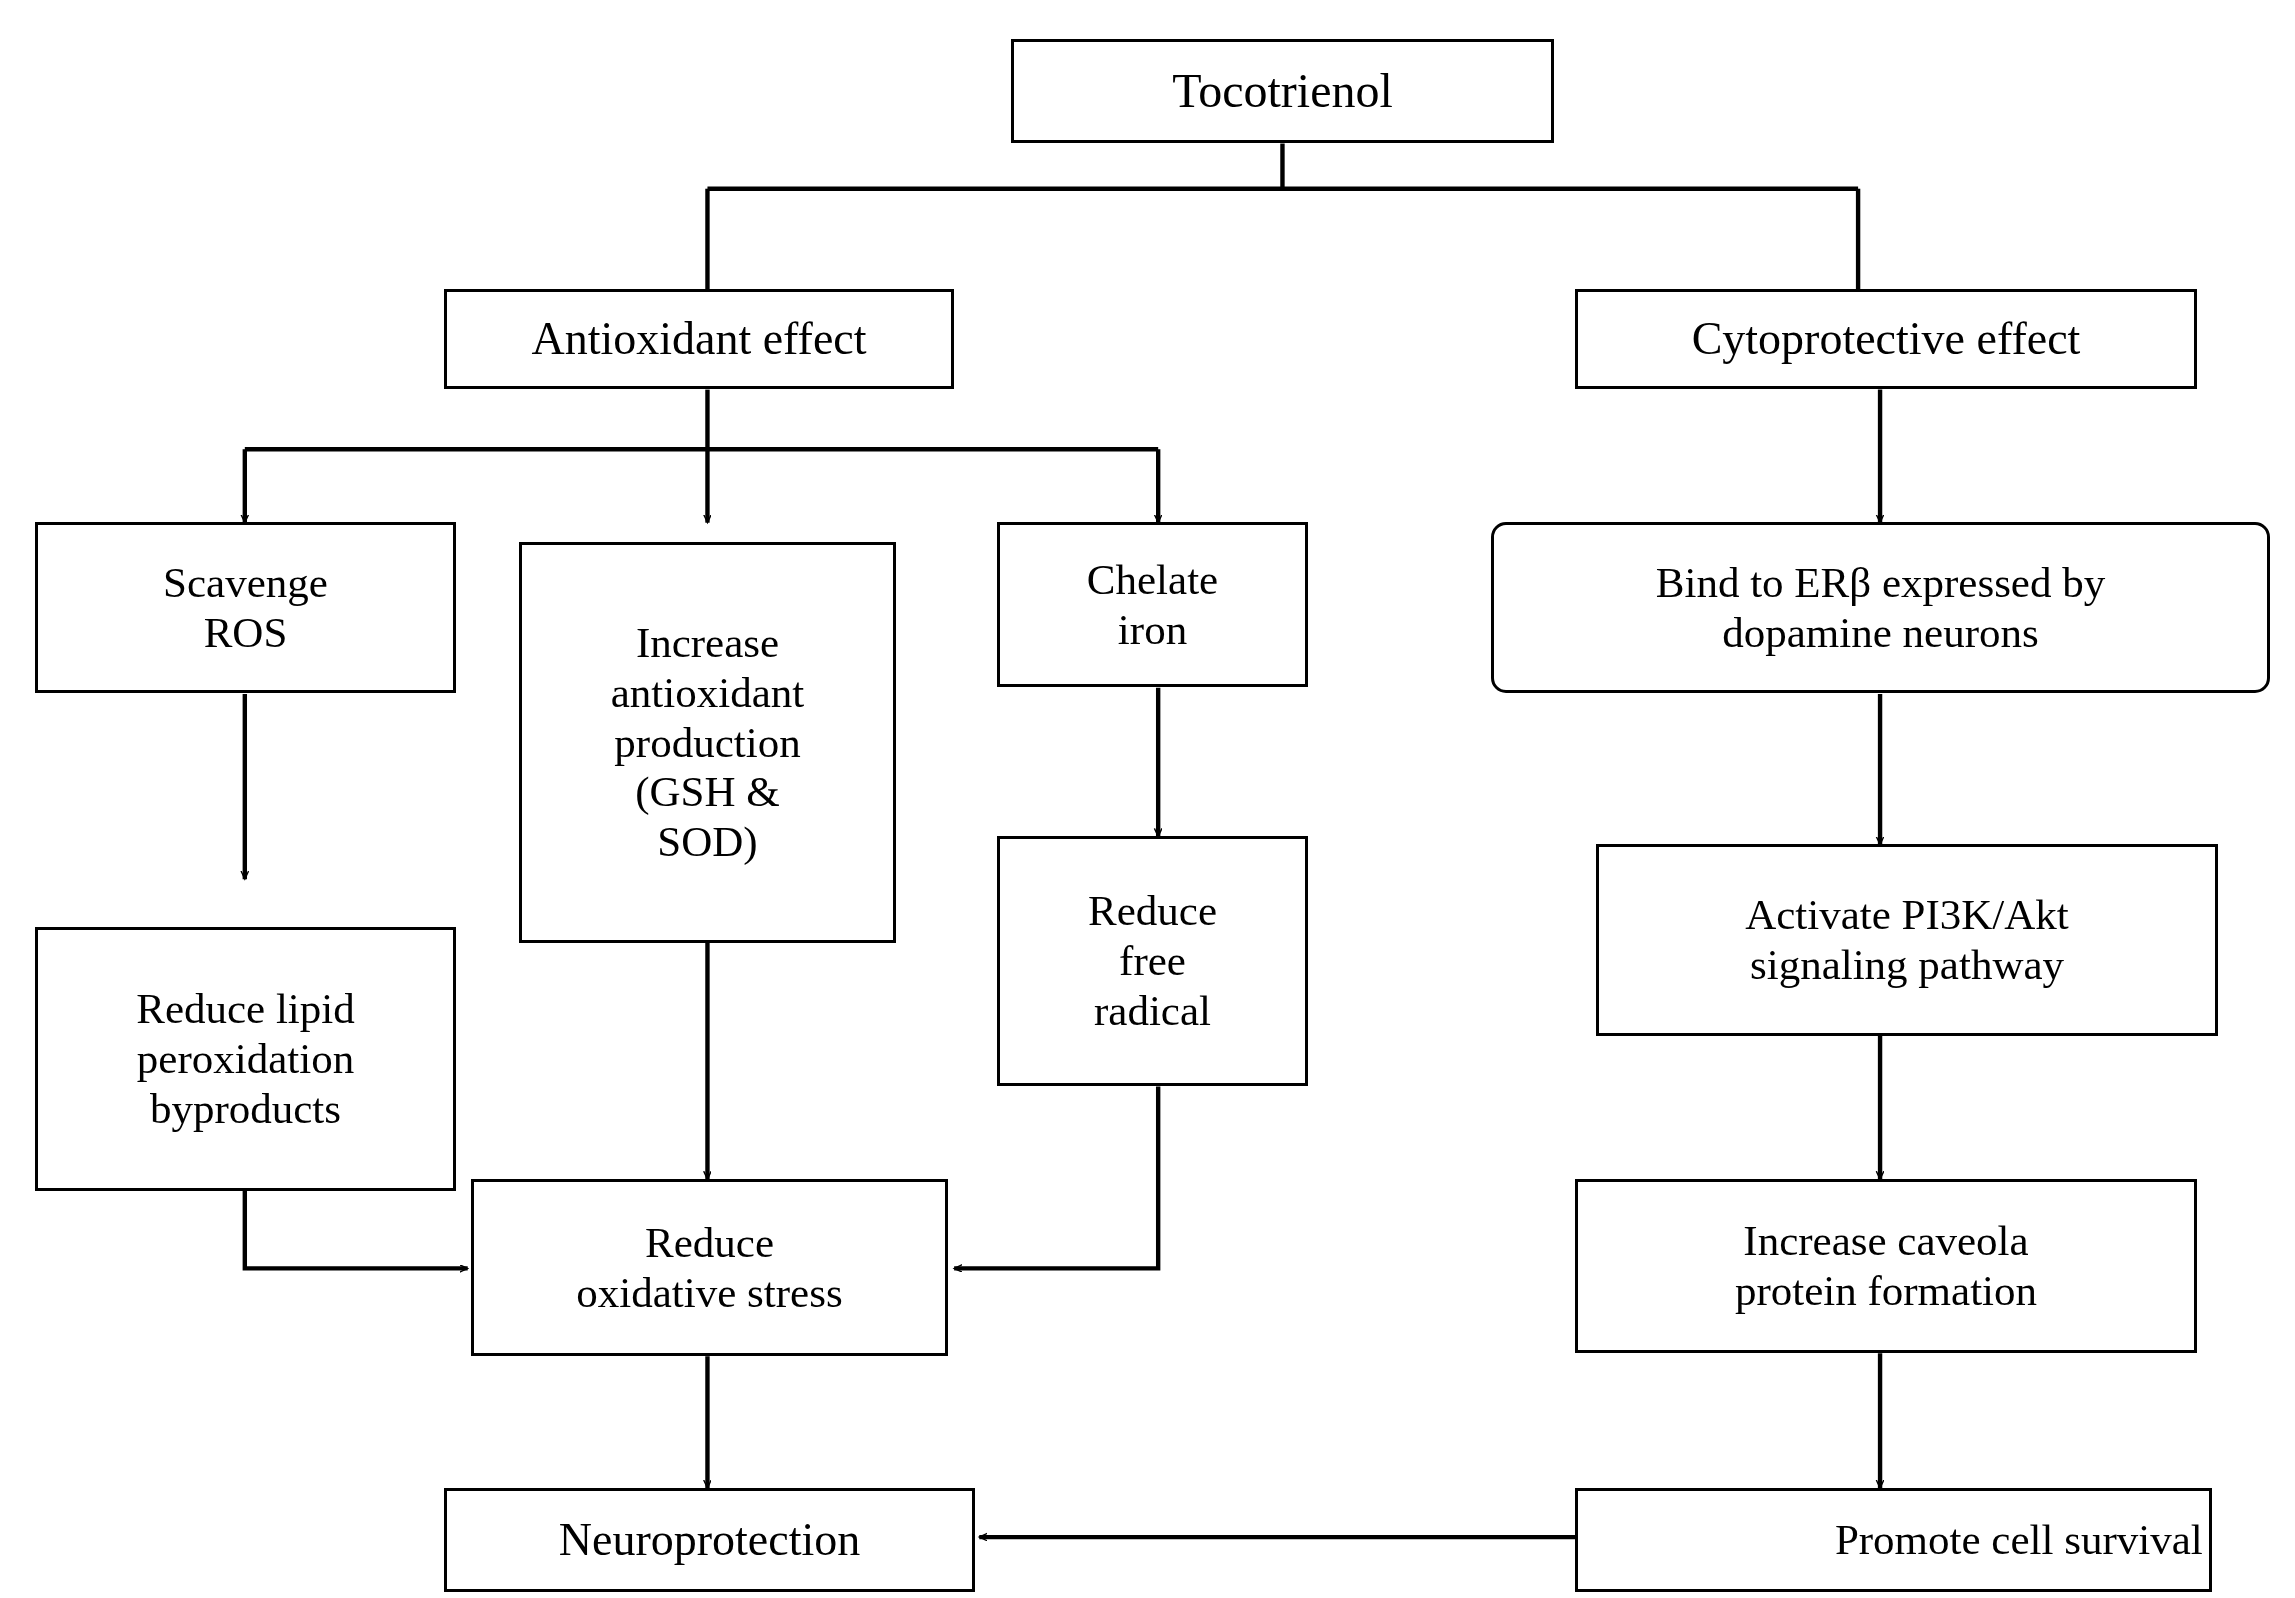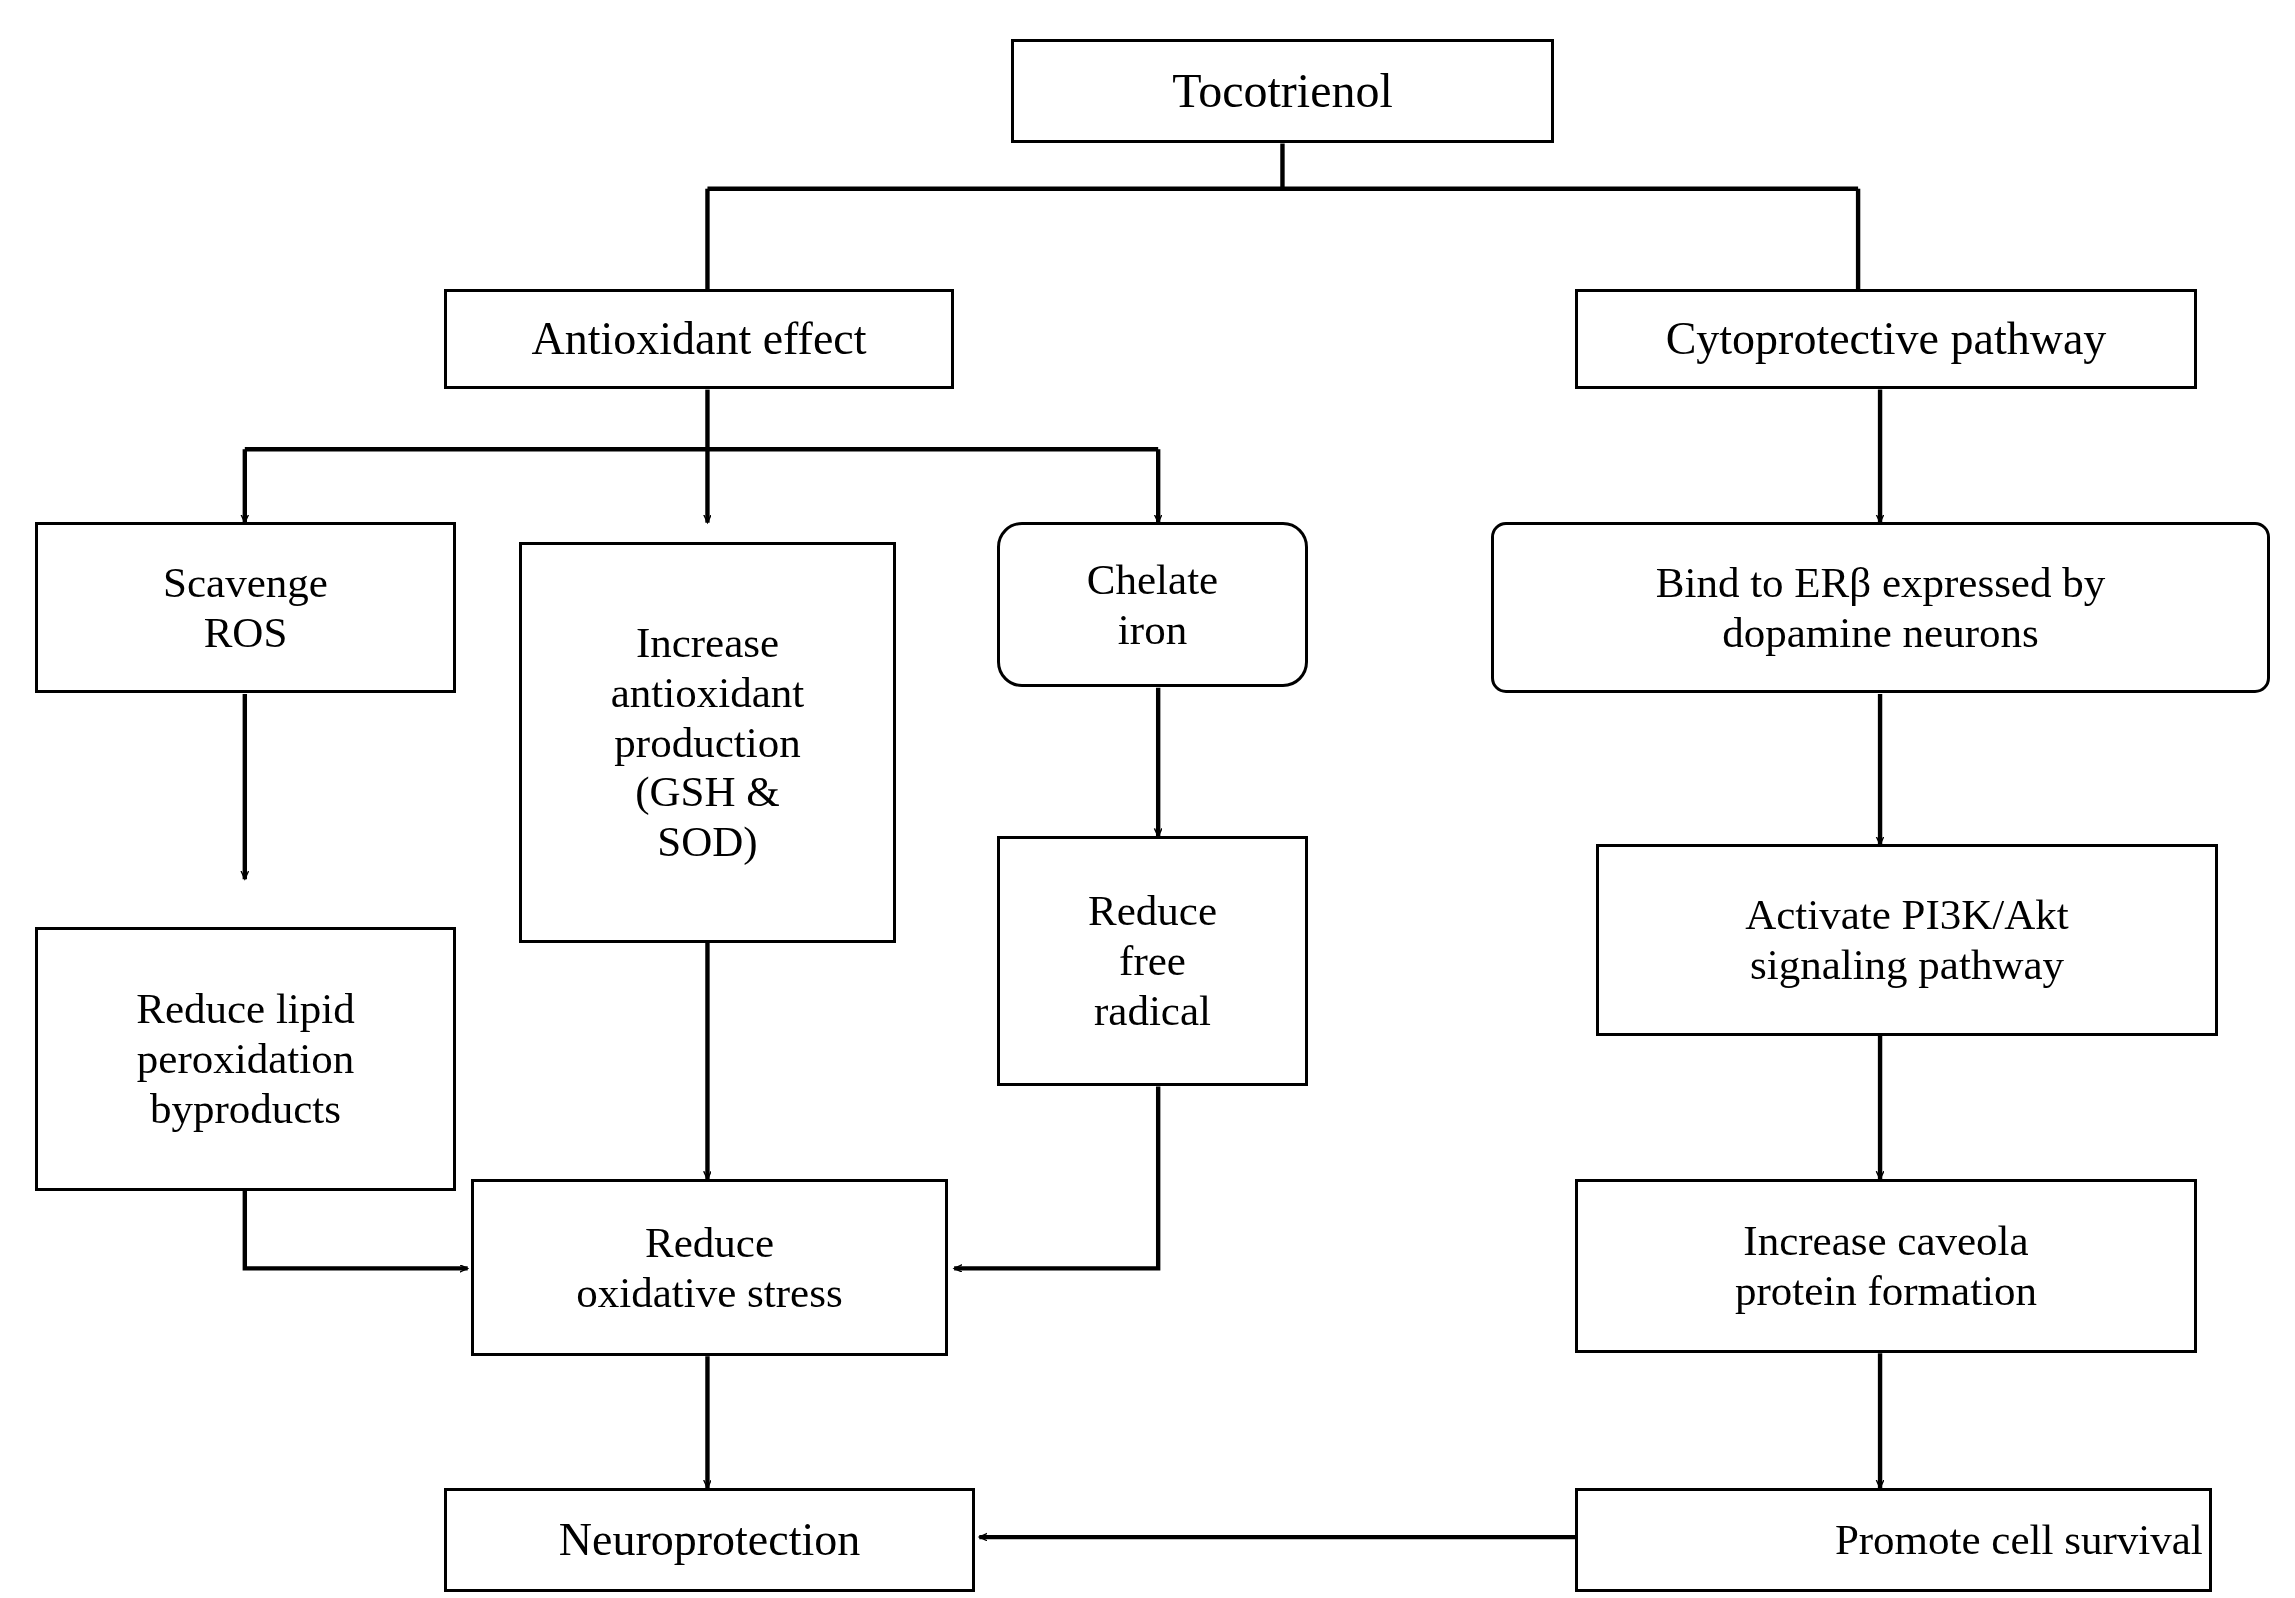--- a/index.html
+++ b/index.html
@@ -96,37 +96,37 @@
 
   <div class="node s-title f-bold" style="left:1011px; top:39px; width:543px; height:104px;">
     <span class="txt">Tocotrienol</span>
   </div>
 
   <div class="node s-level2 f-bold" style="left:444px; top:289px; width:510px; height:100px;">
     <span class="txt">Antioxidant effect</span>
   </div>
 
   <div class="node s-level2 f-bold" style="left:1575px; top:289px; width:622px; height:100px;">
-    <span class="txt">Cytoprotective pathway</span>
+    <span class="txt">Cytoprotective effect</span>
   </div>
 
   <div class="node s-body f-reg" style="left:35px; top:522px; width:421px; height:171px;">
     <span class="txt">Scavenge
 ROS</span>
   </div>
 
   <div class="node s-body f-reg" style="left:519px; top:522px; width:377px; height:401px;margin-top:20px;">
     <span class="txt">Increase
 antioxidant
 production
 (GSH &amp;
 SOD)</span>
   </div>
 
-  <div class="node s-body f-reg" style="left:997px; top:522px; width:311px; height:165px;border-radius:25px;">
+  <div class="node s-body f-reg" style="left:997px; top:522px; width:311px; height:165px;">
     <span class="txt">Chelate
 iron</span>
   </div>
 
   <div class="node s-body f-reg" style="left:1491px; top:522px; width:779px; height:171px;border-radius:15px;">
     <span class="txt">Bind to ERβ expressed by
 dopamine neurons</span>
   </div>
 
   <div class="node s-body f-reg" style="left:1596px; top:844px; width:622px; height:192px;">

